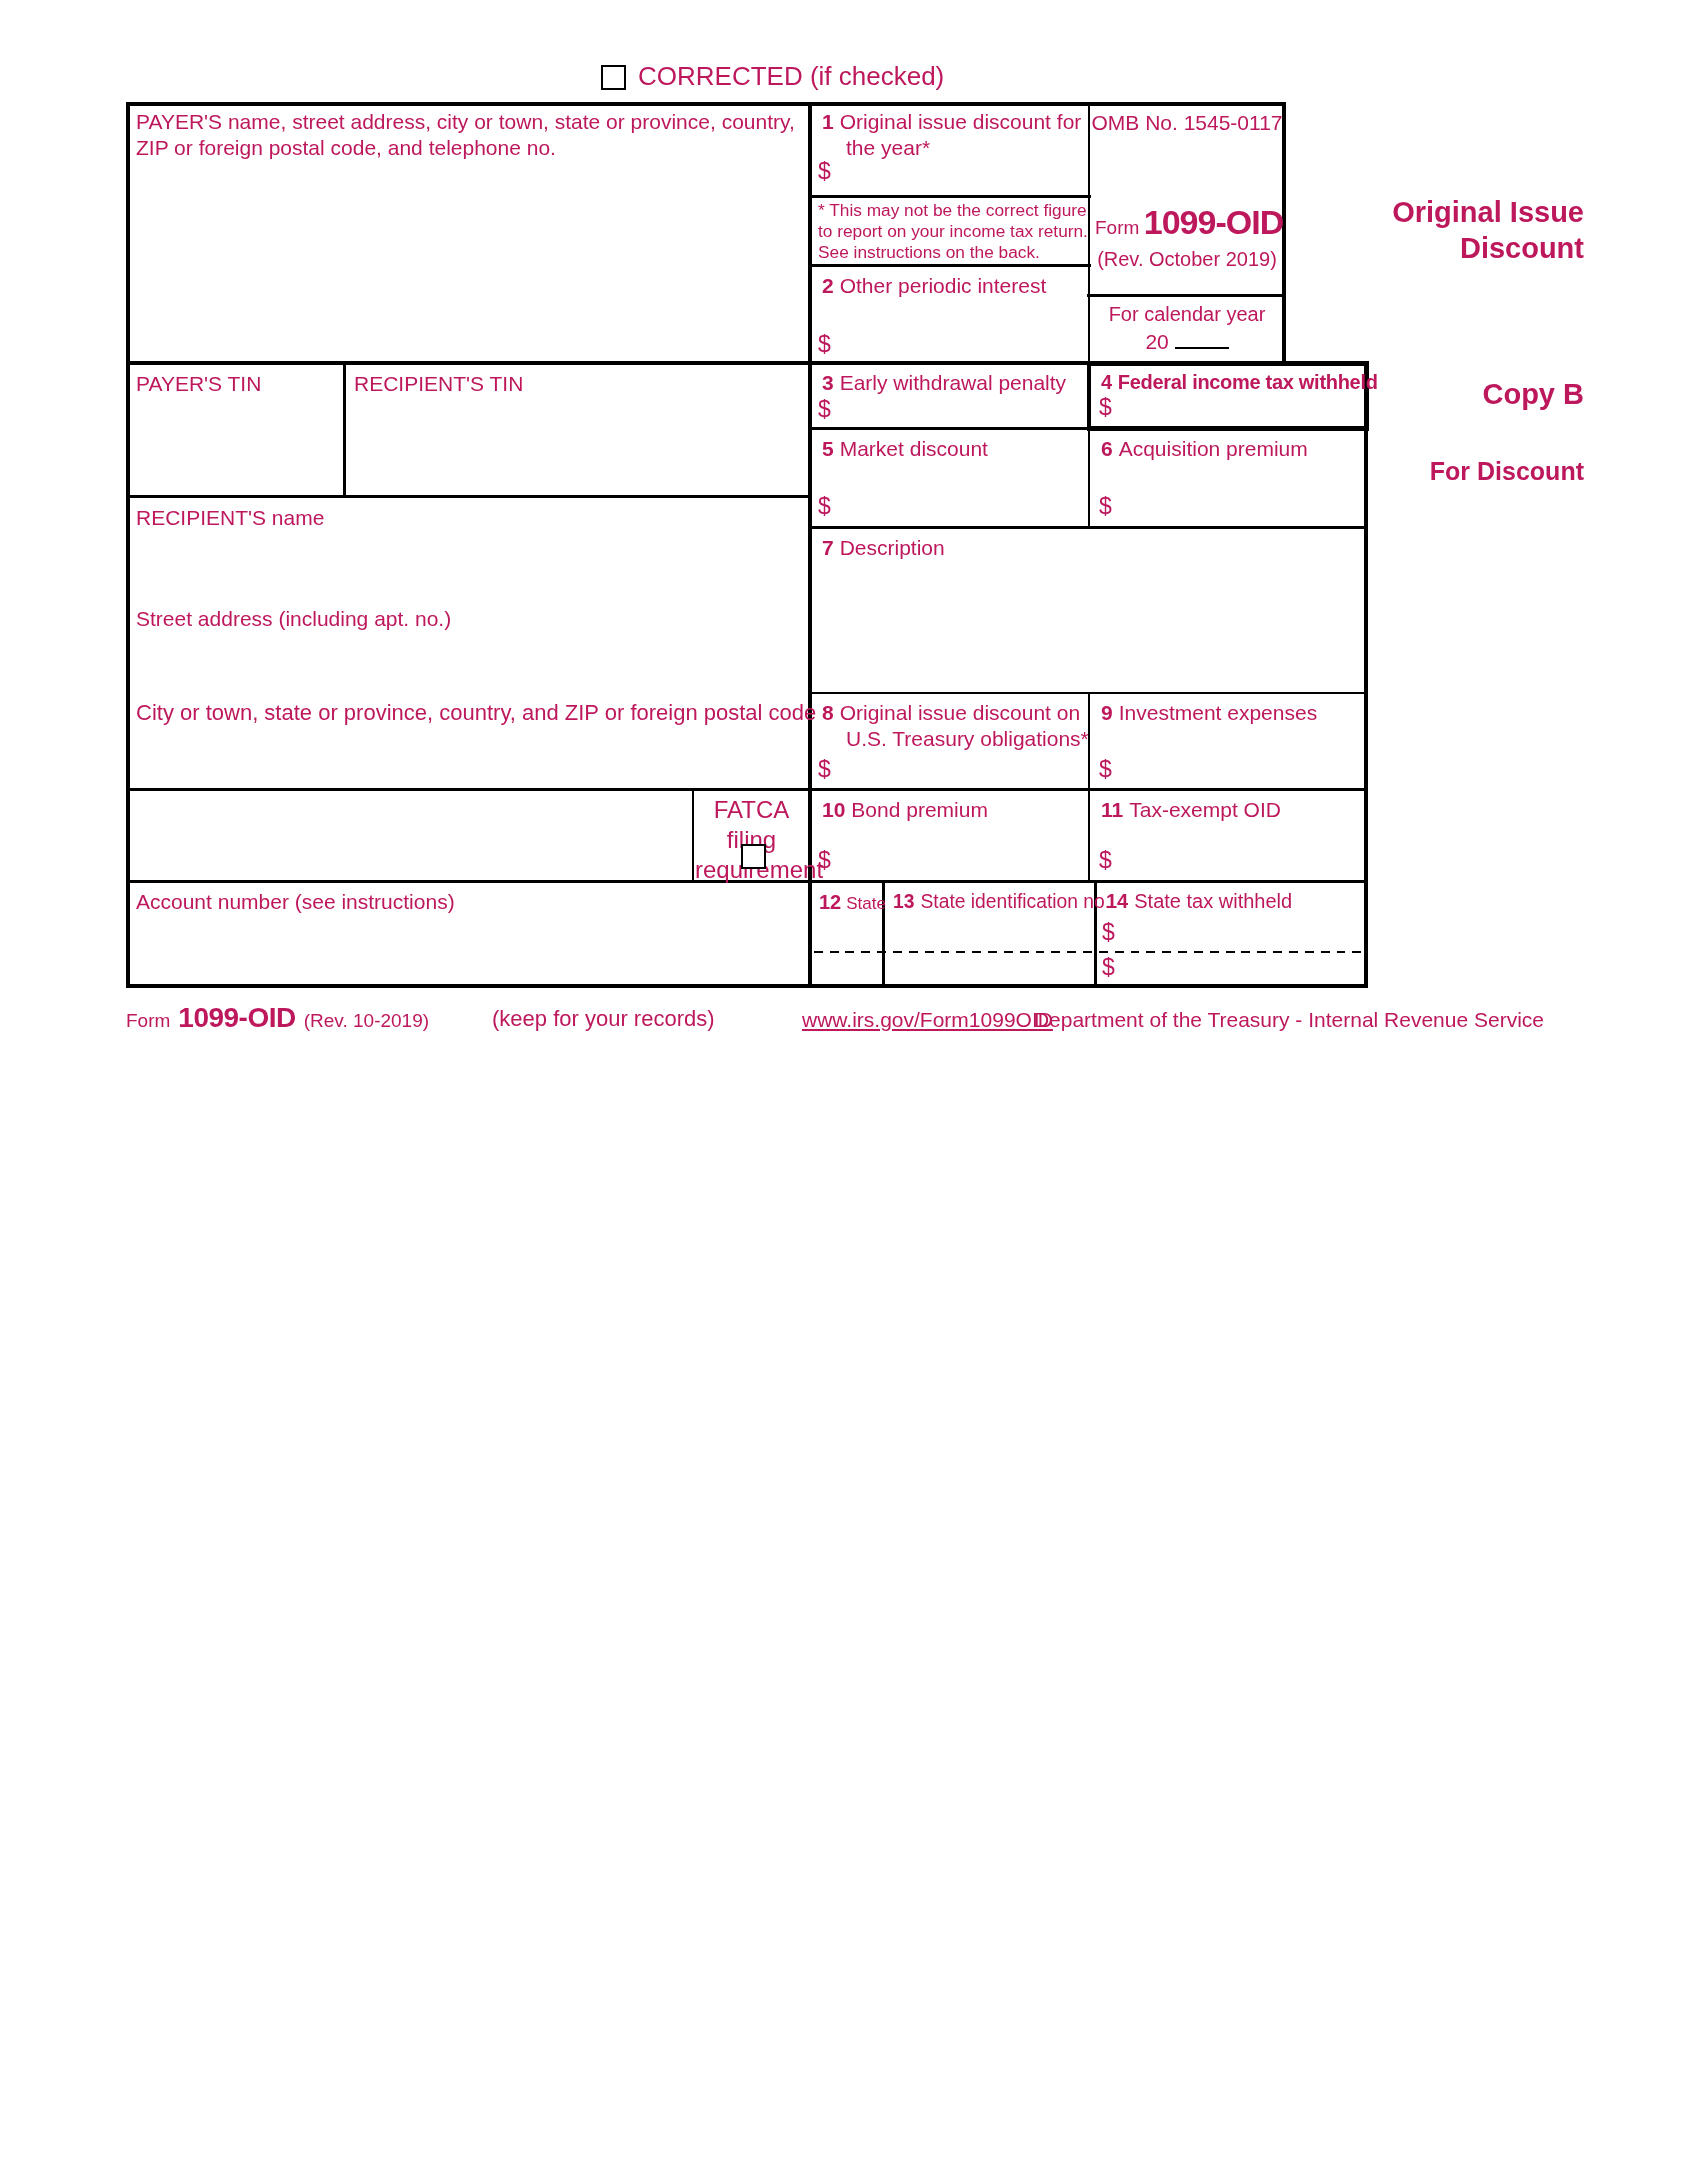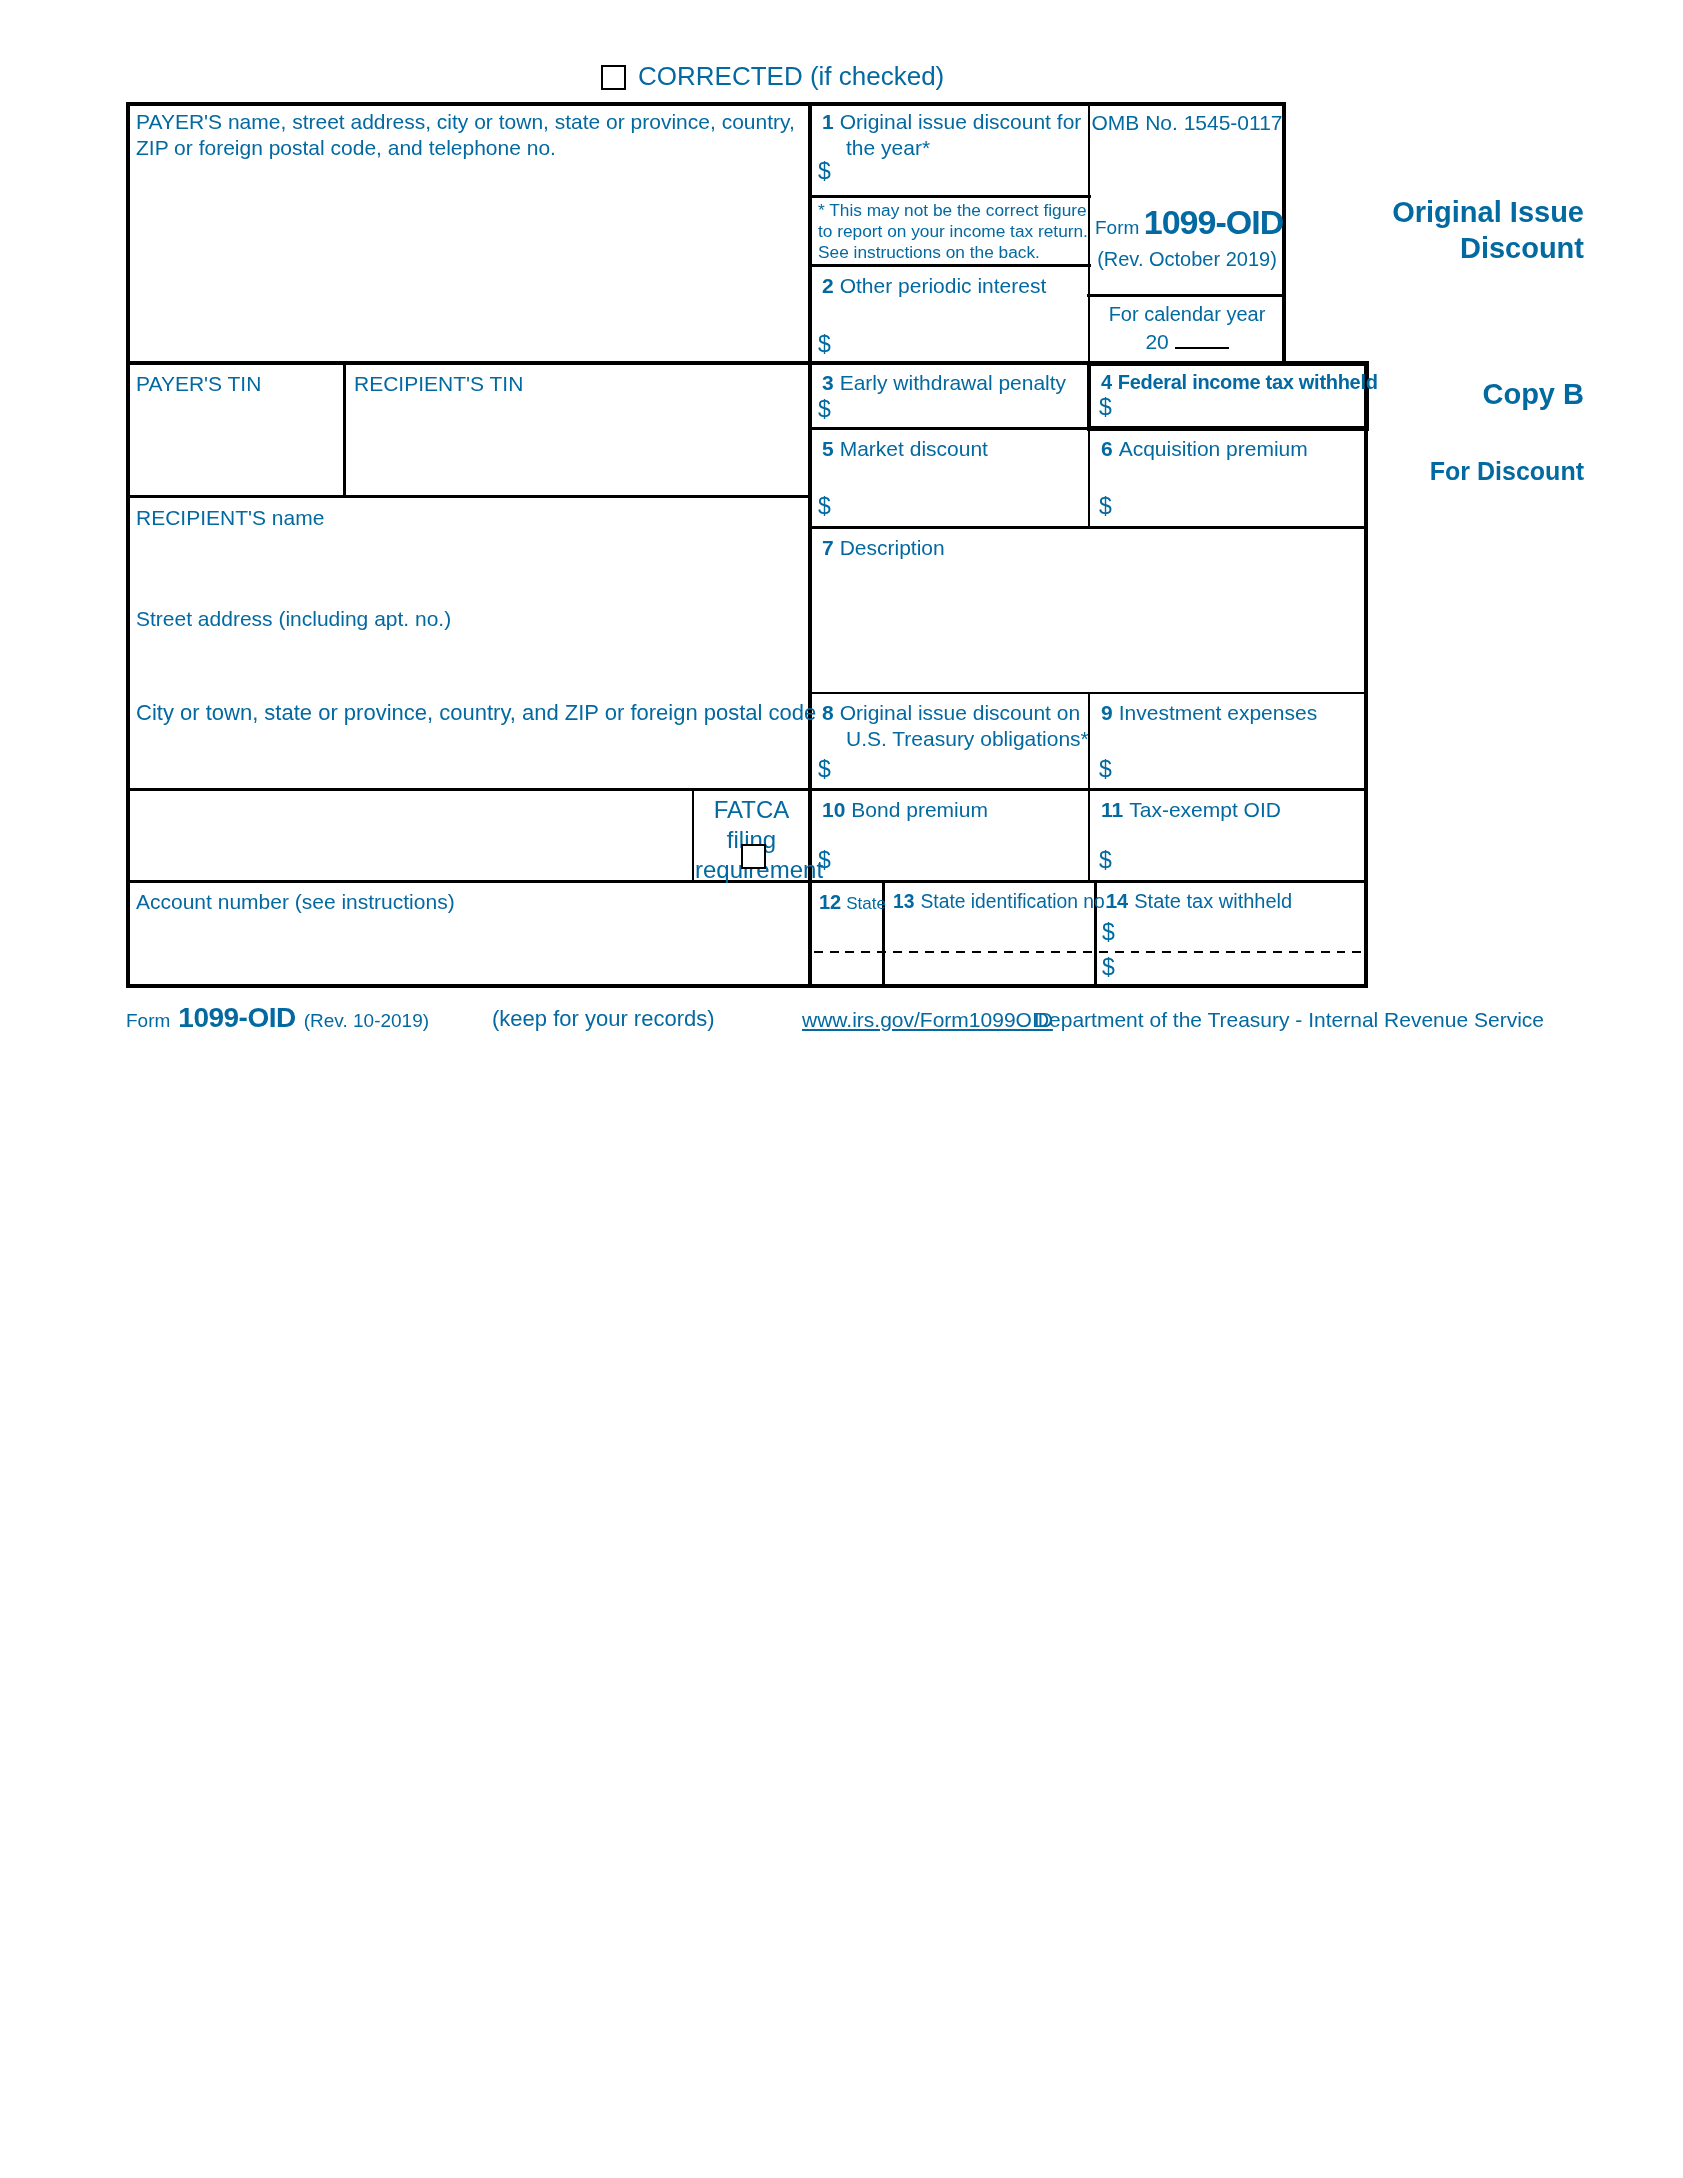--- a/index.html
+++ b/index.html
@@ -1,18 +1,18 @@
 <!DOCTYPE html>
 <html><head>
 <meta charset="utf-8">
 <style>
   html,body { margin:0; padding:0; background:#ffffff; }
   #page {
     position:relative; width:1683px; height:1811px; background:#ffffff;
-    font-family:"Liberation Sans", sans-serif; color:#0369a1;
+    font-family:"Liberation Sans", sans-serif; color:#be185d;
   }
   .abs { position:absolute; }
   .lbl { font-size:21px; line-height:1.22; }
   .hang { padding-left:24px; }
   .hang .num { margin-left:-24px; }
   .num { font-weight:bold; margin-right:6px; }
   .dollar { font-size:23px; line-height:1; }
   .small { font-size:17.3px; line-height:1.22; }
   .cb { position:absolute; width:21px; height:21px; border:2.5px solid #000; background:#fff; }
   .bold { font-weight:bold; }

